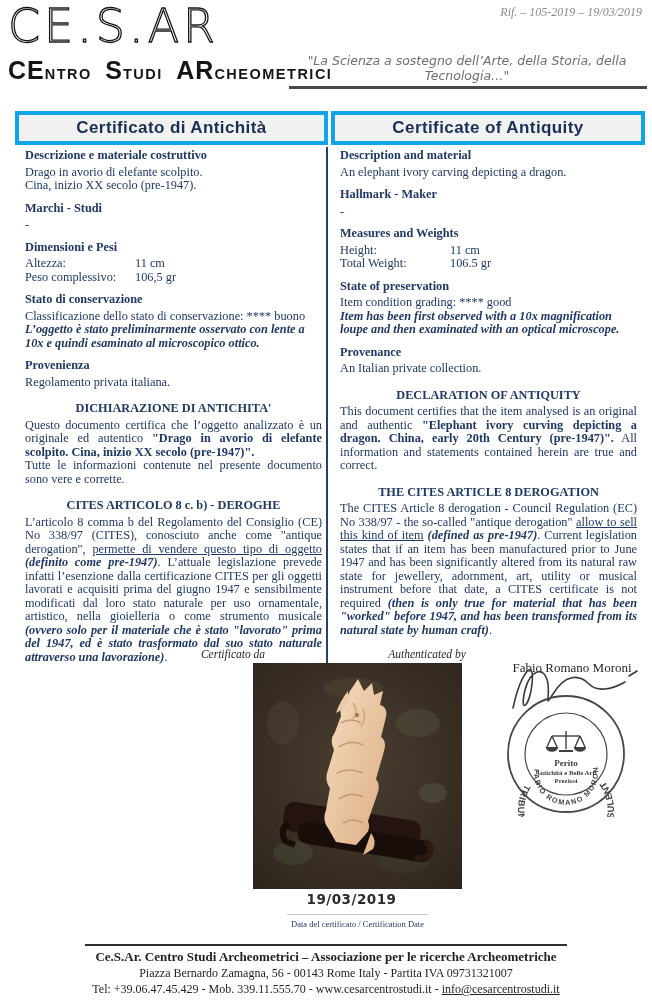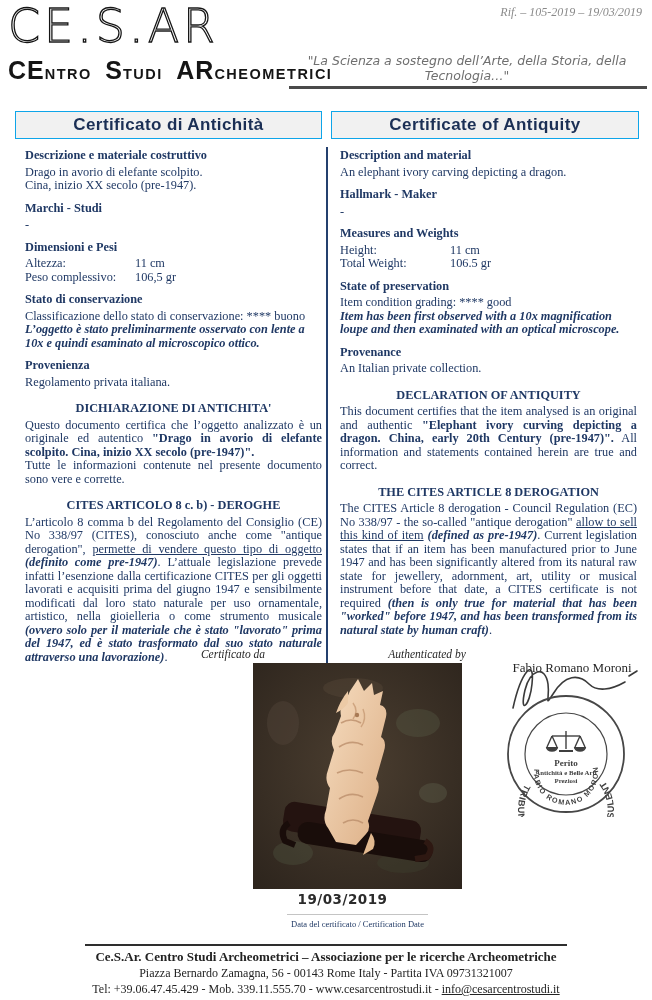--- a/index.html
+++ b/index.html
@@ -17,21 +17,21 @@
   .logo-line2 .big{font-size:25px;font-weight:600;}
   .logo-line2 .small{font-size:14.5px;font-weight:600;letter-spacing:1.5px;}
   .logo-line2 .word{margin-right:8px;}
   .ref{position:absolute;top:5px;right:10px;font-style:italic;color:#8a8a8a;font-size:12px;}
   .tagline{position:absolute;top:53px;left:288px;width:358px;text-align:center;
       font-family:"DejaVu Sans","Liberation Sans",sans-serif;font-style:italic;
       color:#6f6f6f;font-size:12.5px;}
   .header-rule{position:absolute;top:86px;left:289px;width:358px;height:3px;background:#4a4a4a;}
 
   
-  .titlebar{position:absolute;top:111px;height:26px;background:#f1f1f1;border:1px solid #0ea5e9;
+  .titlebar{position:absolute;top:111px;height:26px;background:#f1f1f1;border:4px solid #0ea5e9;
       display:flex;align-items:center;justify-content:center;
       font-family:"Liberation Sans","DejaVu Sans",sans-serif;font-weight:700;
       font-size:17px;color:#1b2f55;letter-spacing:.4px;}
   .titlebar.it{left:15px;width:305px;}
   .titlebar.en{left:331px;width:306px;}
 
   
   .columns{position:absolute;left:15px;top:143px;width:624px;display:flex;align-items:stretch;}
   .col{width:297px;font-size:12.3px;line-height:13.5px;}
   .col.left{padding:2px 4px 0 10px;}
@@ -48,21 +48,21 @@
   .u{text-decoration:underline;}
   .ib{font-style:italic;font-weight:700;}
   .block{display:block;}
 
   
   .byline{position:absolute;top:648px;width:120px;text-align:center;font-style:italic;
       color:#262626;font-size:11.5px;}
   .byline.it{left:173px;}
   .byline.en{left:367px;}
   .photo{position:absolute;left:253px;top:663px;width:209px;height:226px;}
-  .cert-date{position:absolute;left:238px;top:891px;width:209px;text-align:center;
+  .cert-date{position:absolute;left:247px;top:891px;width:209px;text-align:center;
       font-family:"DejaVu Sans","Liberation Sans",sans-serif;font-weight:700;
       font-size:13.5px;color:#2b2b2b;letter-spacing:.5px;}
   .date-line{position:absolute;left:287px;top:914px;width:141px;height:1px;background:#c4c4c4;}
   .date-caption{position:absolute;left:220px;top:919px;width:275px;text-align:center;
       font-size:8.5px;color:#1f3864;}
   .sig-name{position:absolute;left:505px;top:660px;width:134px;text-align:center;
       color:#262626;font-size:13px;}
   .sig-scrawl{position:absolute;left:495px;top:650px;}
   .stamp{position:absolute;left:503px;top:691px;}
 

